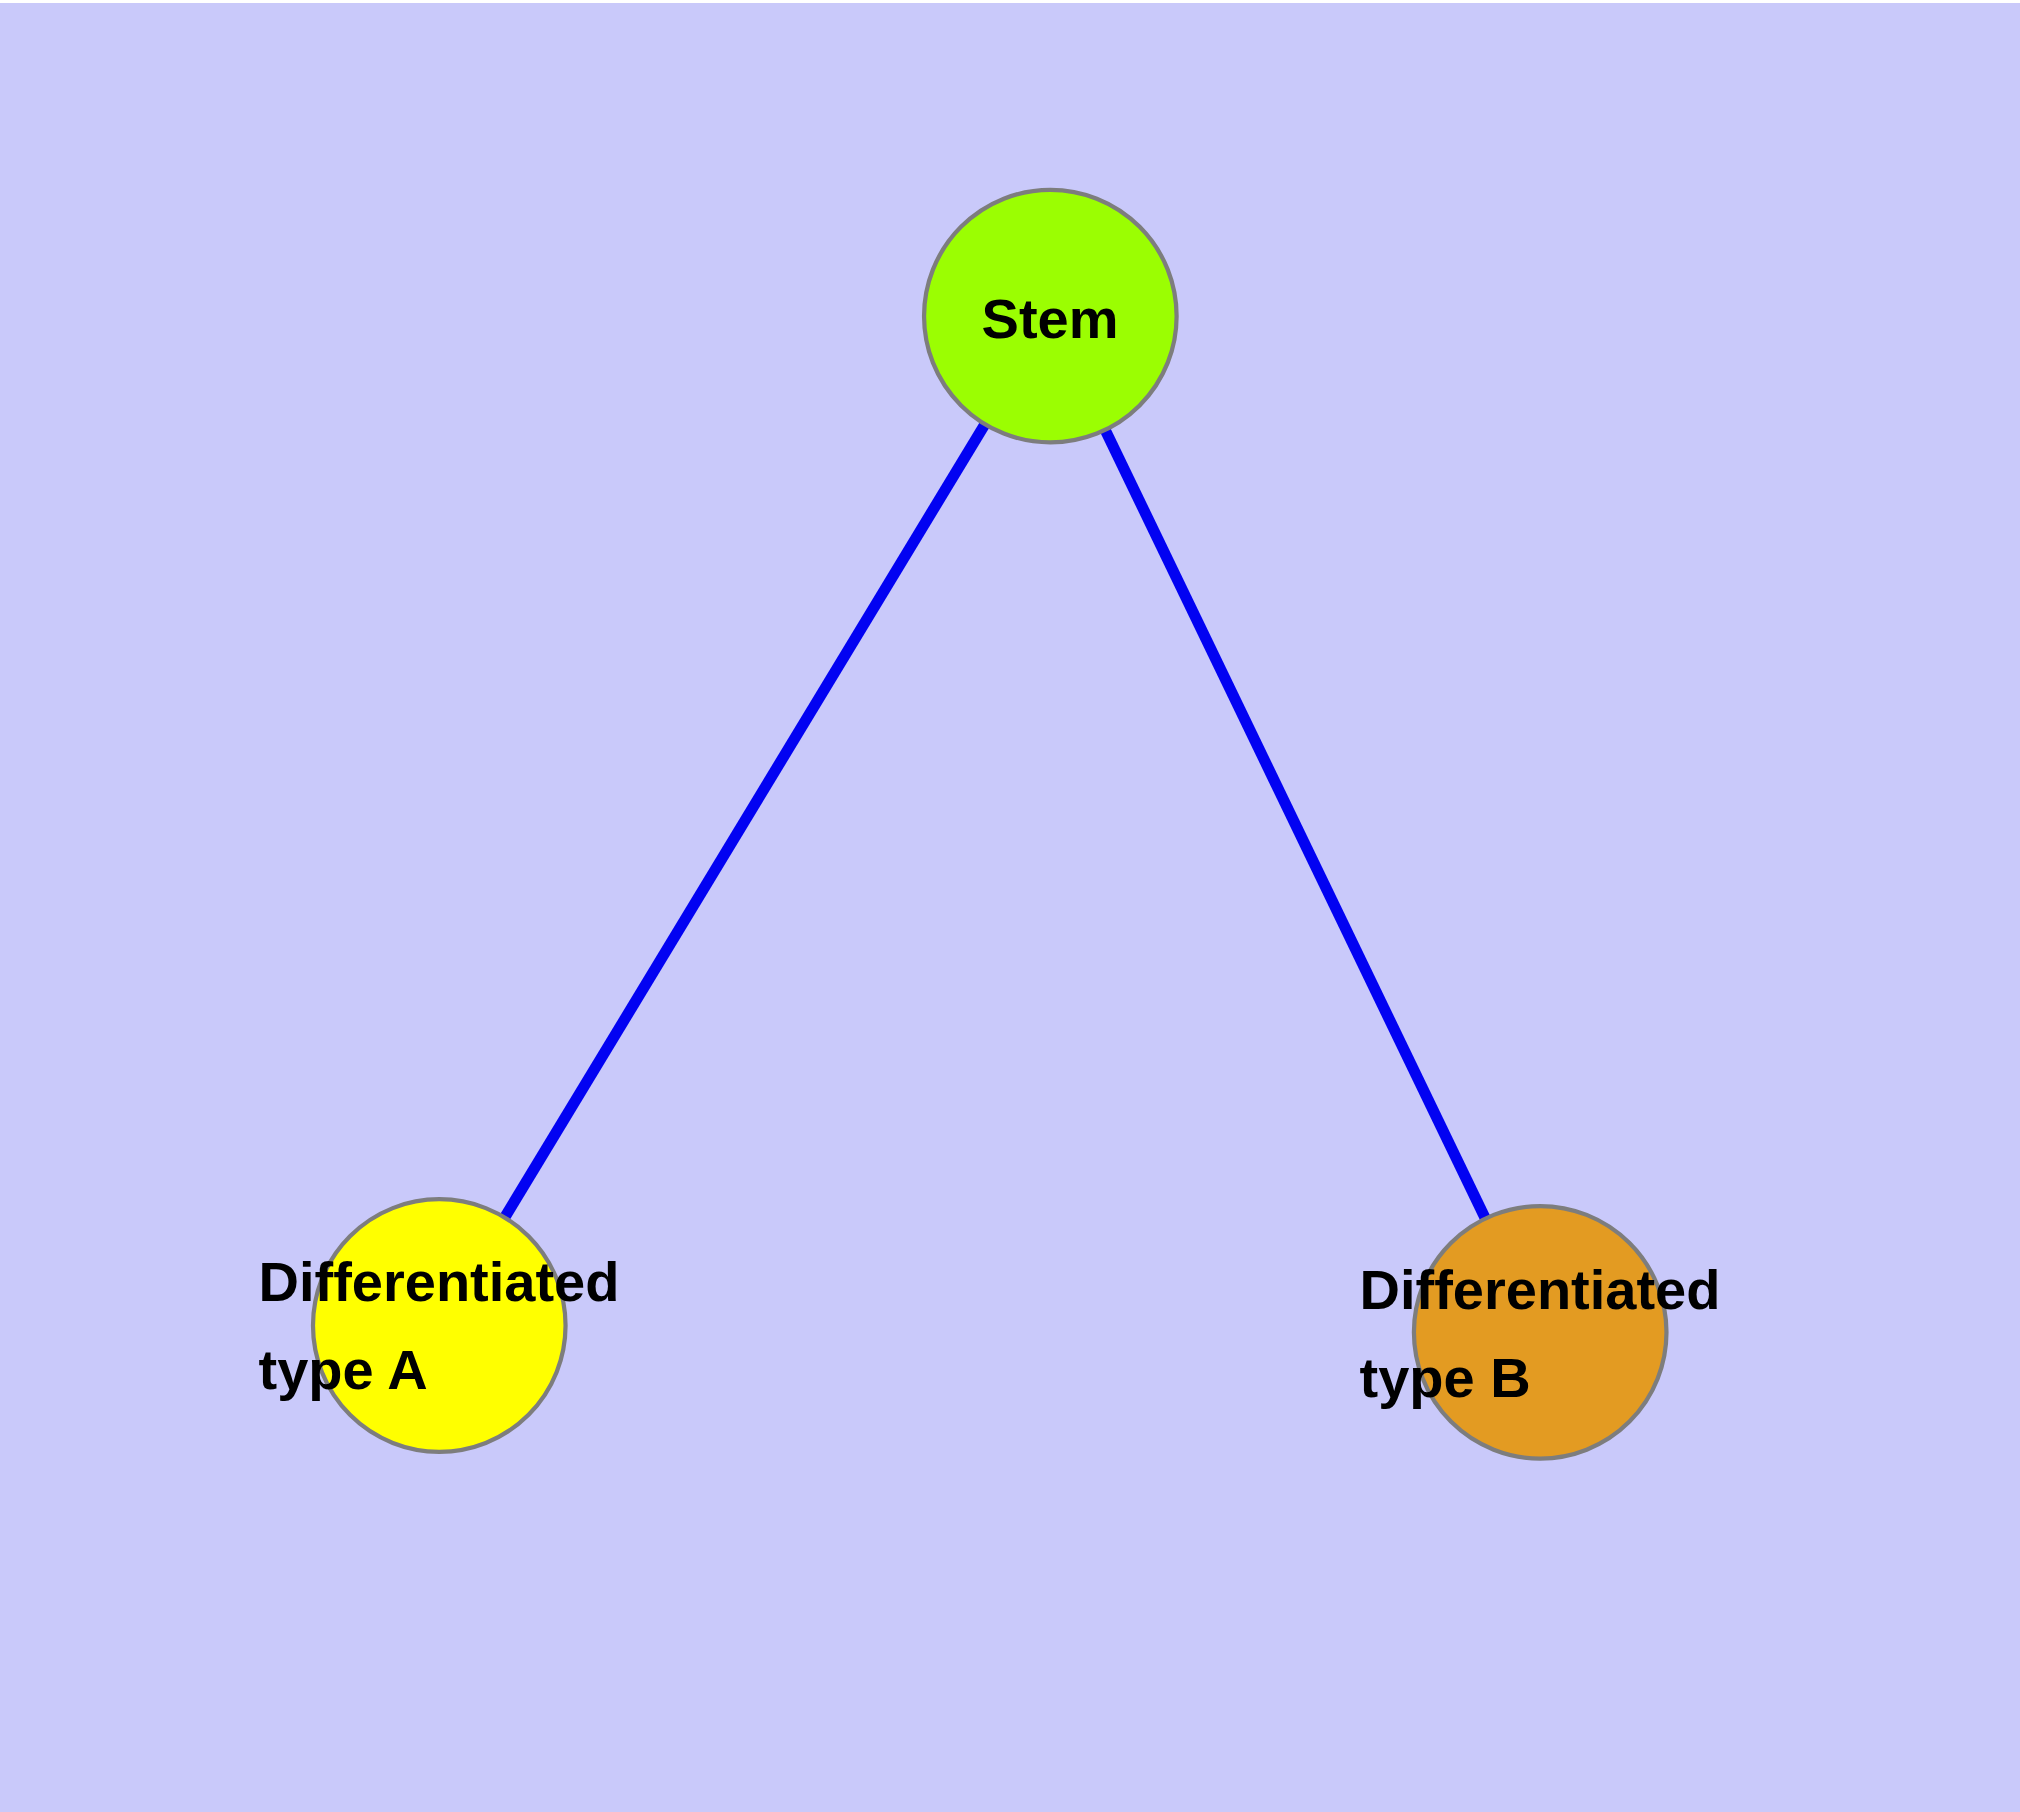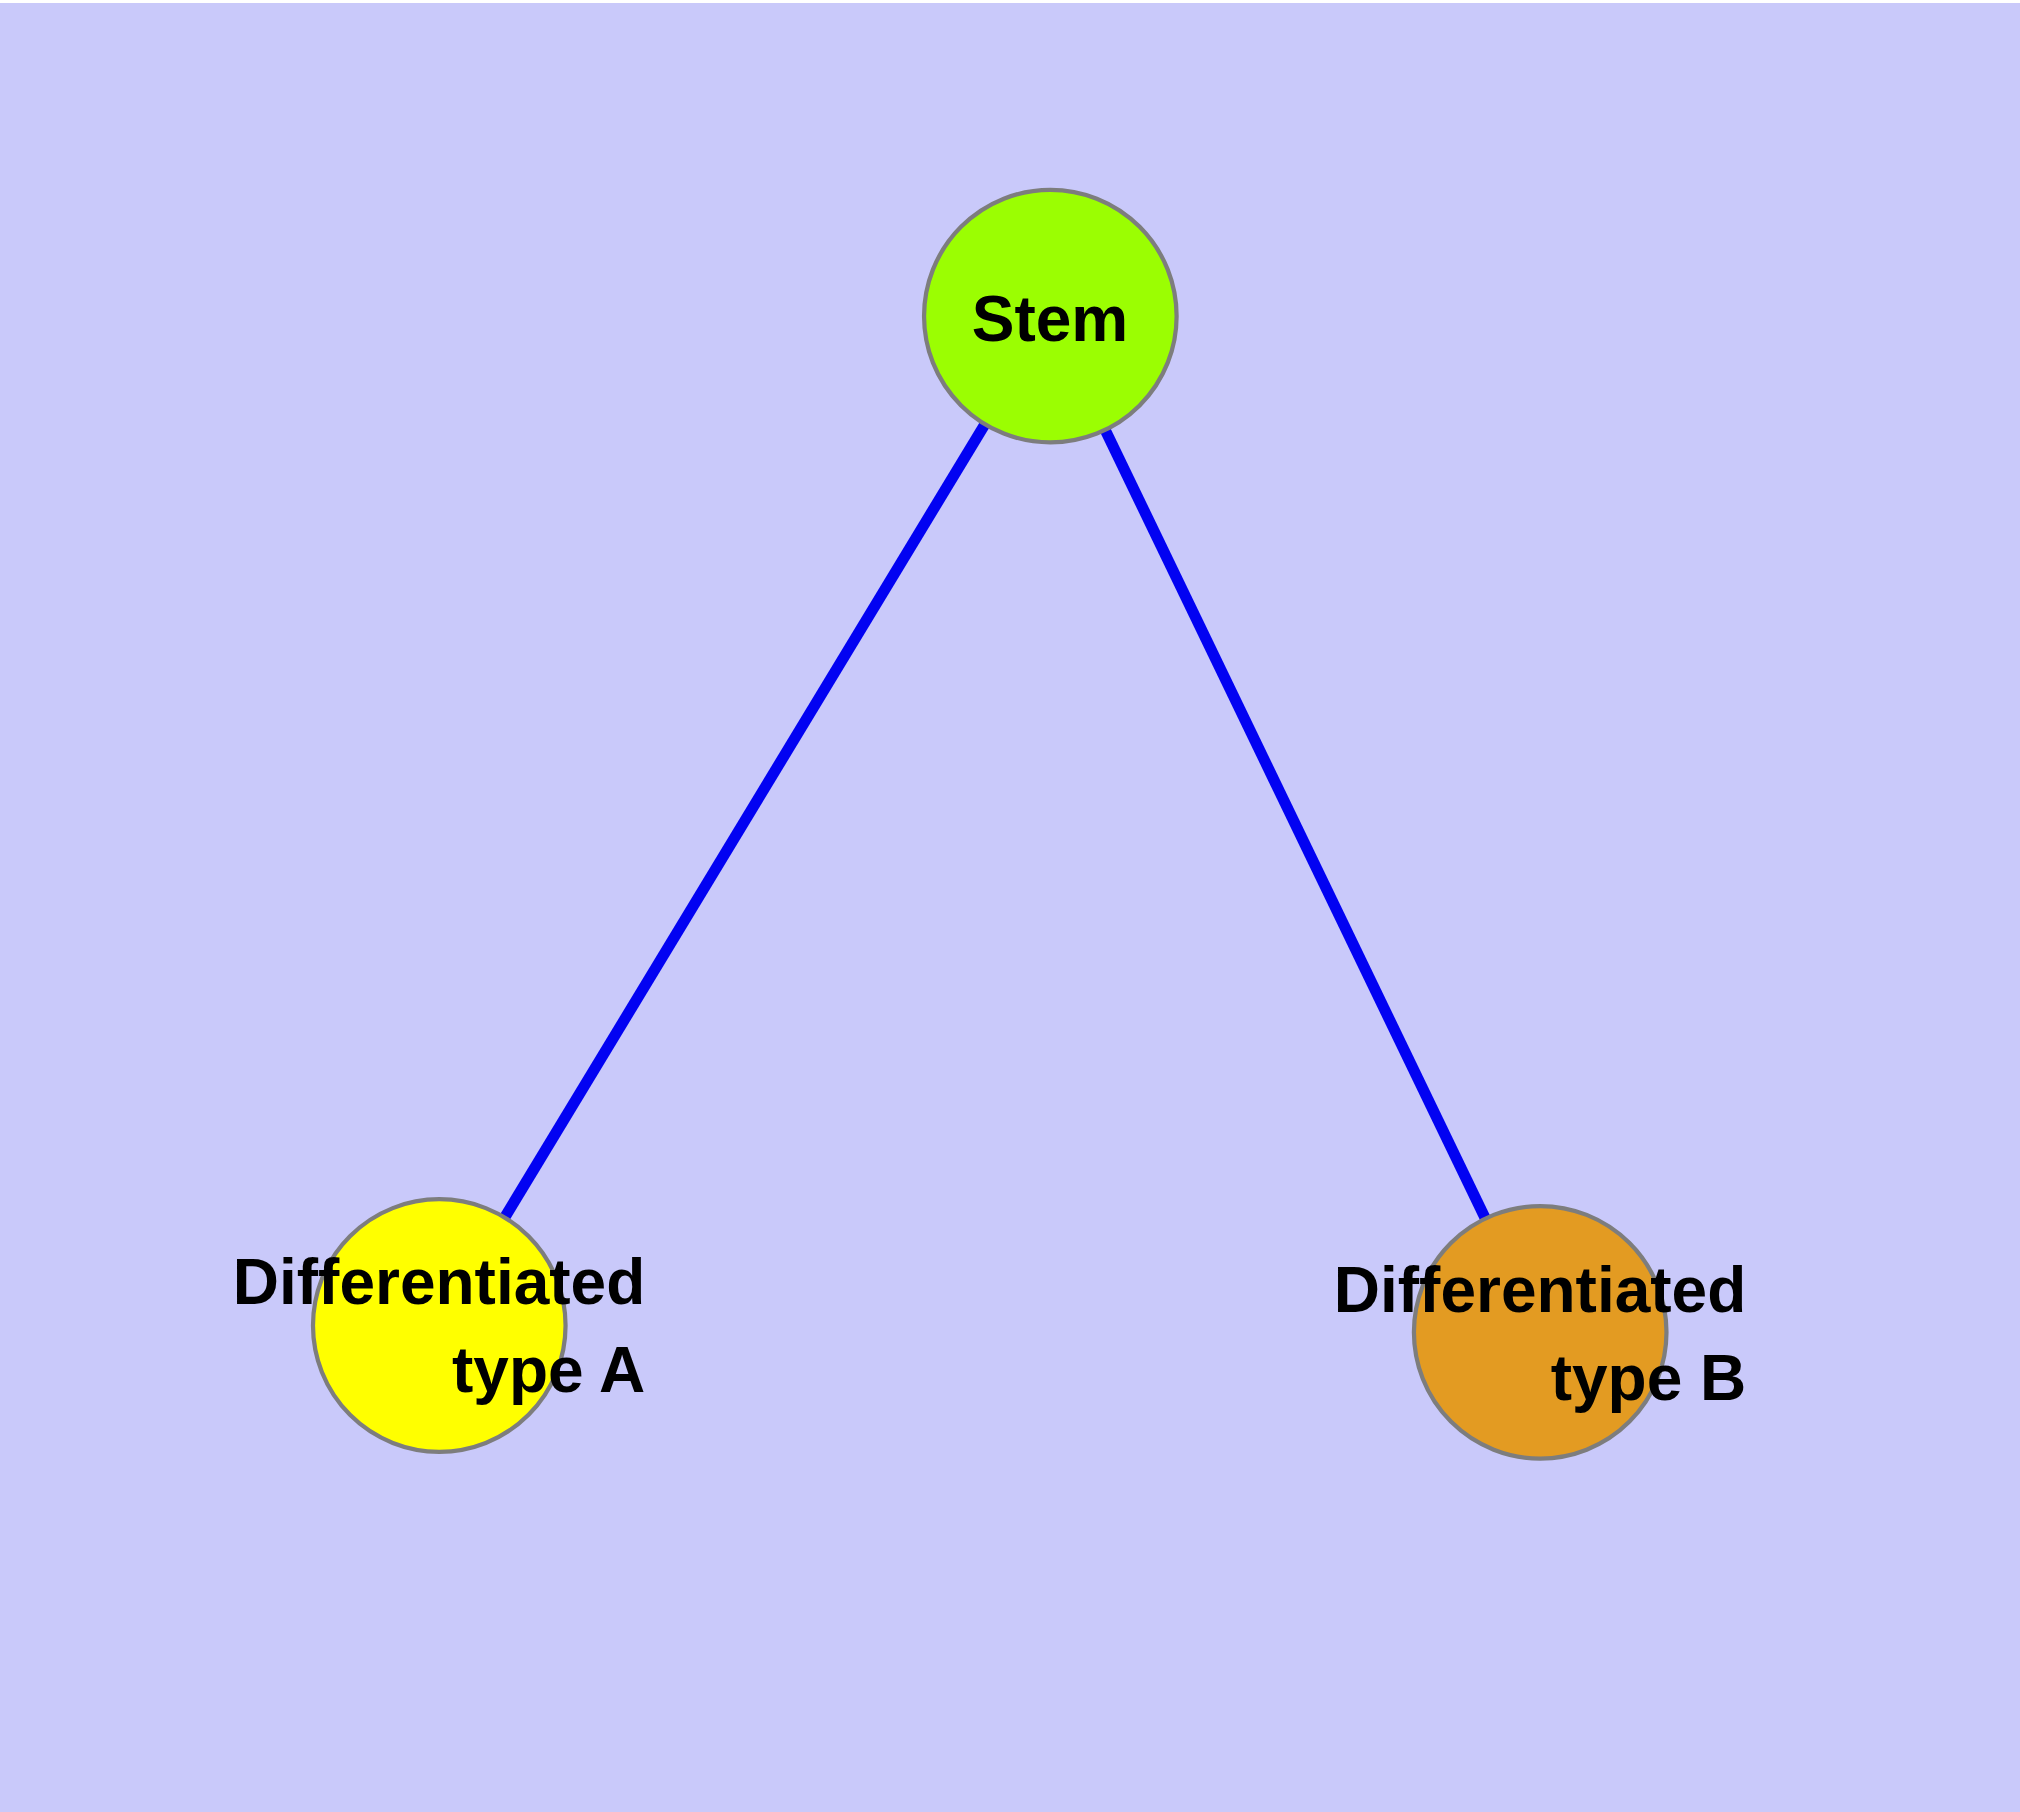--- a/index.html
+++ b/index.html
@@ -36,23 +36,23 @@
   }
   svg.graph circle {
     stroke: var(--node-border);
     stroke-width: 5;
   }
   .node-label {
     position: absolute;
     transform: translate(-50%, -50%);
     color: var(--label);
     font-weight: bold;
-    font-size: 64px;
+    font-size: 56px;
     line-height: 88px;
-    text-align: right;
+    text-align: left;
     white-space: pre-line;
     letter-spacing: 0px;
   }
   .label-stem   { left: 1050px; top: 319px;  }
   .label-type-a { left: 439px;  top: 1326px; }
   .label-type-b { left: 1540px; top: 1334px; }
 </style>
 </head>
 <body>
 

